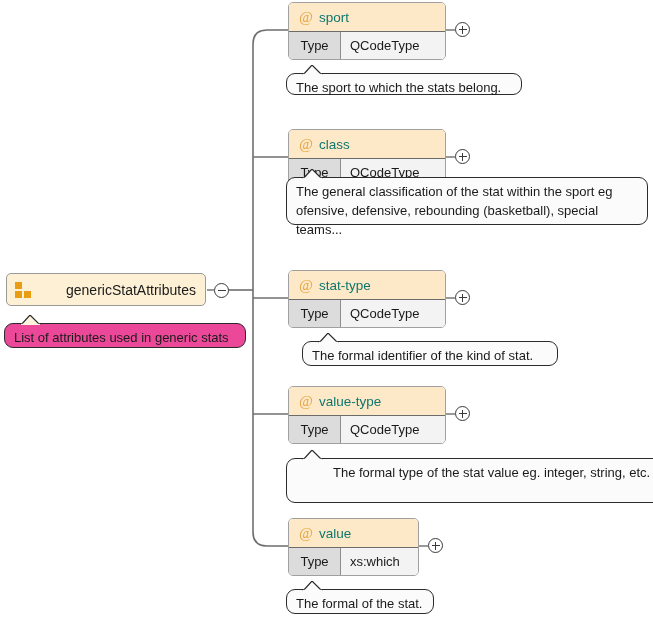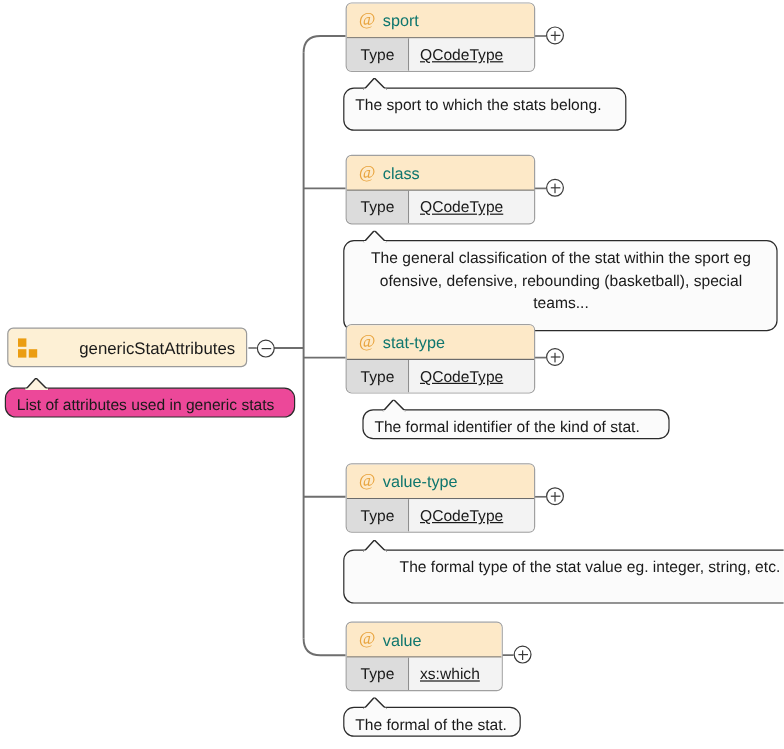--- a/index.html
+++ b/index.html
@@ -116,21 +116,20 @@
   }
   .tr-value {
     background: #f3f3f3;
     flex: 1 1 auto;
     display: flex;
     align-items: center;
     padding-left: 9px;
     font-size: 13px;
     color: #1a1a1a;
     white-space: nowrap;
-    text-decoration: underline;
   }
 
   
   .toggle {
     position: absolute;
     width: 15px;
     height: 15px;
     box-sizing: border-box;
     border: 1px solid #3a3a3a;
     border-radius: 50%;
@@ -245,42 +244,42 @@
     <div class="attr-head">
       <span class="at-sym">@</span>
       <span class="attr-name">sport</span>
     </div>
     <div class="attr-typerow">
       <span class="tr-label">Type</span>
       <span class="tr-value">QCodeType</span>
     </div>
   </div>
   <div class="toggle plus" style="left:455px; top:22px;"></div>
-  <div class="bubble" style="left:286px; top:73px; width:236px; height:36px;">
+  <div class="bubble" style="left:286px; top:73px; width:236px; height:22px;">
     <span class="tail">
       <svg width="22" height="10" viewBox="0 0 22 10">
         <path d="M 1 10 L 10 0 L 20 10" fill="#fbfbfb" stroke="#2b2b2b" stroke-width="1.2" stroke-linejoin="round"></path>
         <path d="M 1 10 L 20 10" stroke="#fbfbfb" stroke-width="2.4"></path>
       </svg>
     </span>
     <span>The sport to which the stats belong.</span>
   </div>
 
   <div class="attr-box" style="left:288px; top:129px; width:158px; height:58px;">
     <div class="attr-head">
       <span class="at-sym">@</span>
       <span class="attr-name">class</span>
     </div>
     <div class="attr-typerow">
       <span class="tr-label">Type</span>
       <span class="tr-value">QCodeType</span>
     </div>
   </div>
   <div class="toggle plus" style="left:455px; top:149px;"></div>
-  <div class="bubble" style="left:286px; top:200px; width:362px; height:76px;text-align:center;">
+  <div class="bubble" style="left:286px; top:177px; width:362px; height:48px;">
     <span class="tail">
       <svg width="22" height="10" viewBox="0 0 22 10">
         <path d="M 1 10 L 10 0 L 20 10" fill="#fbfbfb" stroke="#2b2b2b" stroke-width="1.2" stroke-linejoin="round"></path>
         <path d="M 1 10 L 20 10" stroke="#fbfbfb" stroke-width="2.4"></path>
       </svg>
     </span>
     <span>The general classification of the stat within the sport eg ofensive, defensive, rebounding (basketball), special teams...</span>
   </div>
 
   <div class="attr-box" style="left:288px; top:270px; width:158px; height:58px;">

